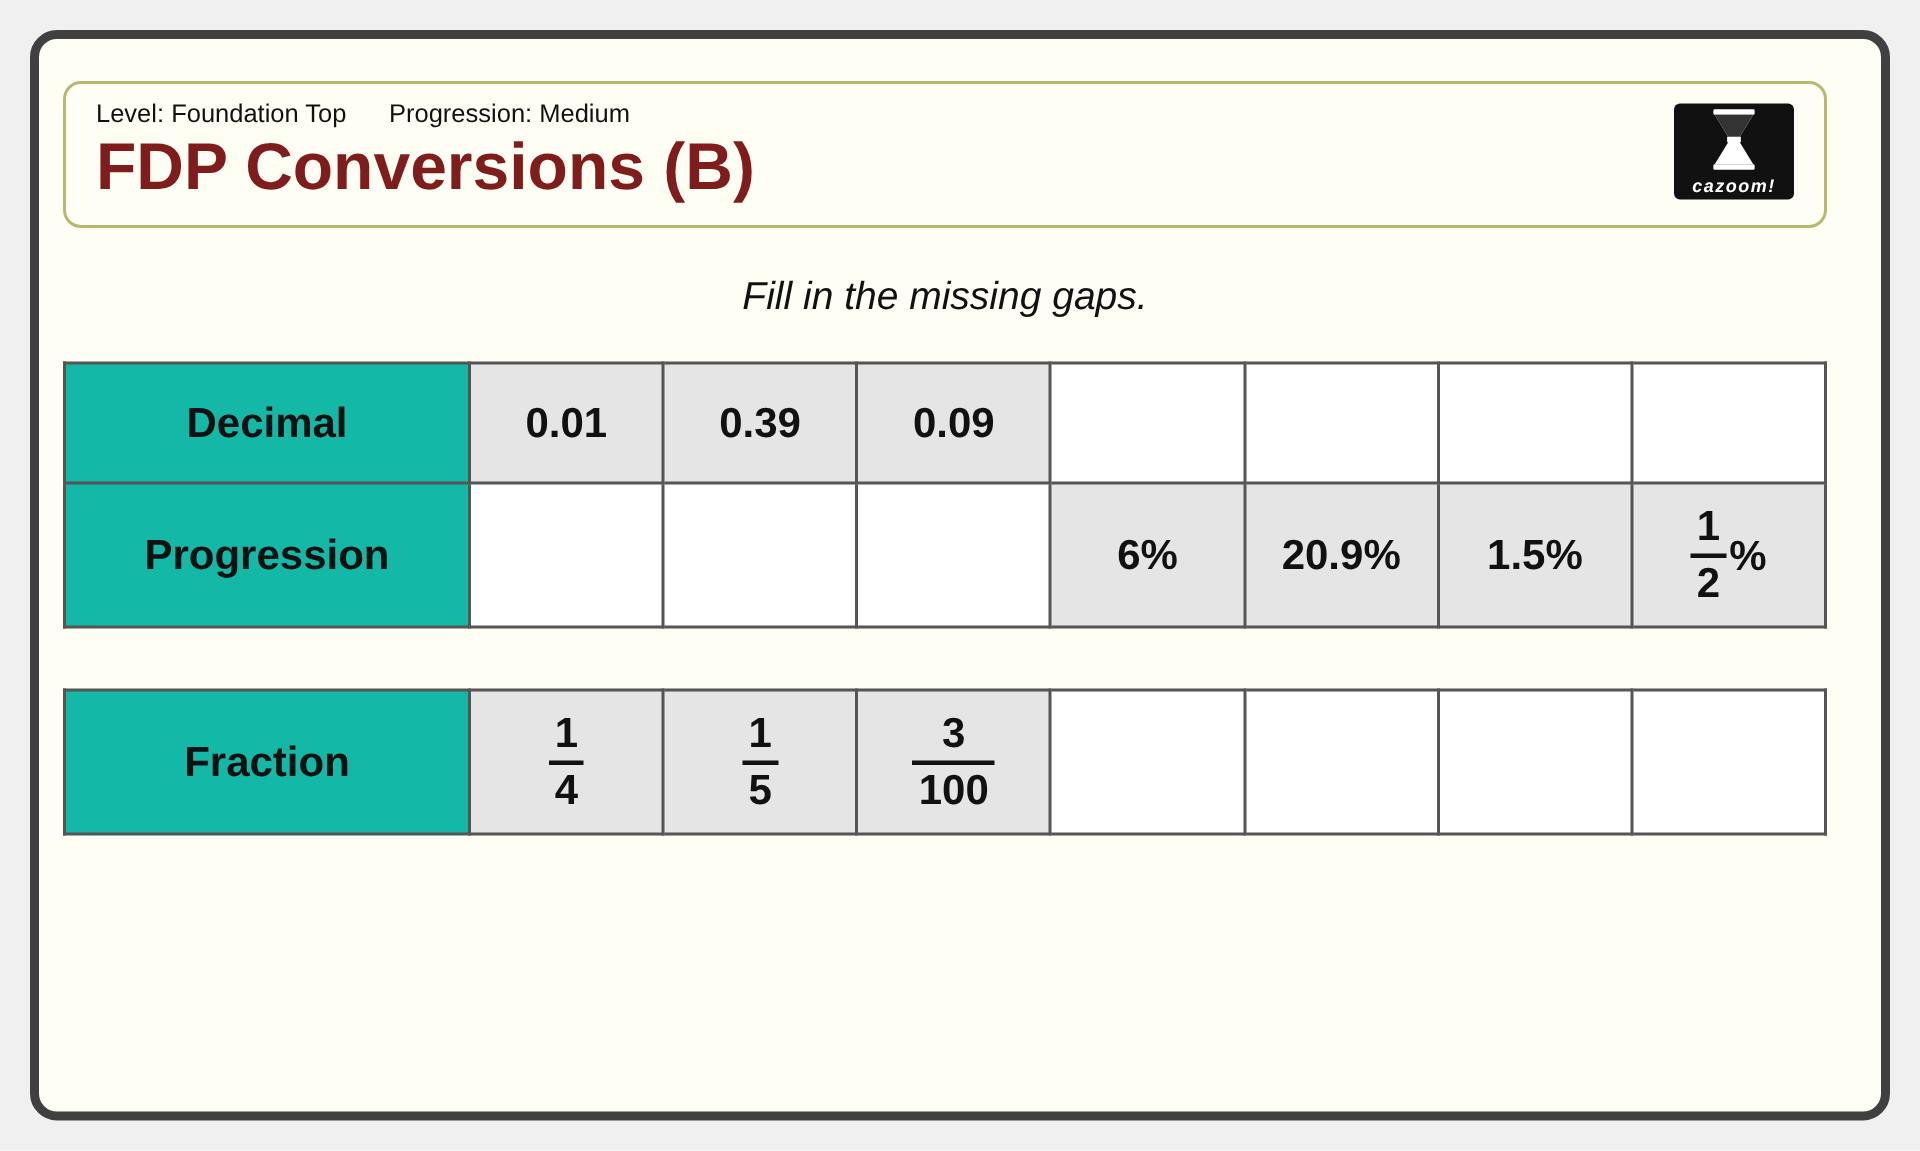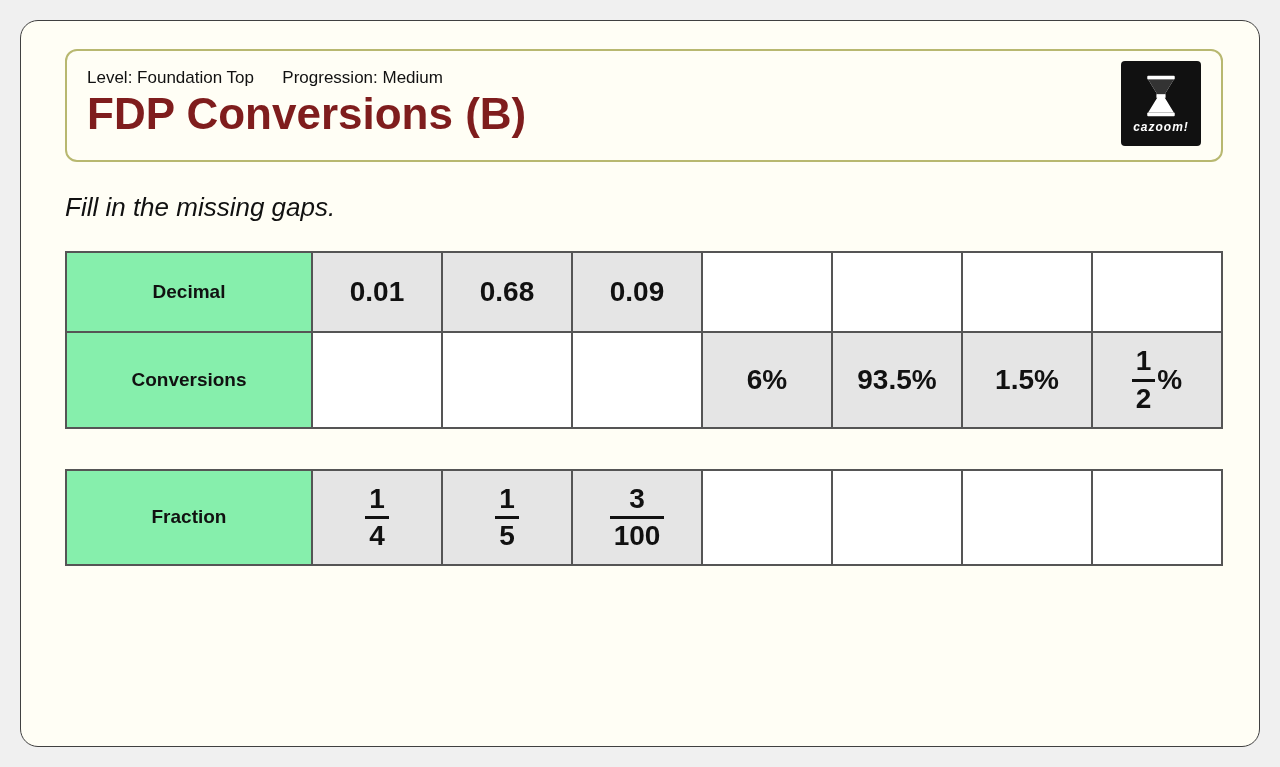--- a/index.html
+++ b/index.html
@@ -8,24 +8,24 @@
       font-family: Arial, sans-serif;
       display: flex;
       justify-content: center;
       align-items: flex-start;
       min-height: 767px;
       padding: 20px;
     }
     .page {
       background: #fffef5;
       border-radius: 18px;
-      border: 1px solid #404040;
+      border: 6px solid #404040;
       width: 1240px;
       min-height: 727px;
-      padding: 28px 36px 36px 44px;
+      padding: 28px 36px 36px 16px;
       position: relative;
     }
     .header-box {
       border: 2px solid #b8b870;
       border-radius: 12px;
       padding: 10px 20px 14px 20px;
       display: flex;
       justify-content: space-between;
       align-items: center;
       margin-bottom: 30px;
@@ -39,21 +39,21 @@
       margin-bottom: 2px;
     }
     .header-title {
       font-size: 44px;
       font-weight: 900;
       color: #7f1d1d;
       line-height: 1.1;
     }
     .header-logo {
       width: 80px;
-      height: 85px;
+      height: 64px;
       background: #111;
       border-radius: 4px;
       display: flex;
       align-items: center;
       justify-content: center;
       flex-direction: column;
       color: white;
       font-size: 11px;
       font-weight: bold;
       position: relative;
@@ -66,21 +66,21 @@
       margin-bottom: 2px;
     }
     .logo-text {
       font-size: 12px;
       font-style: italic;
       color: white;
       font-weight: bold;
       letter-spacing: 1px;
     }
     .subtitle {
-      text-align: left;
+      text-align: center;
       font-size: 26px;
       font-style: italic;
       color: #111;
       margin-bottom: 28px;
     }
     .table-wrapper {
       margin-bottom: 40px;
     }
     table {
       border-collapse: collapse;
@@ -90,24 +90,24 @@
       border: 2px solid #555;
       text-align: center;
       vertical-align: middle;
       padding: 12px 8px;
       height: 80px;
       font-size: 28px;
       font-weight: bold;
       color: #111;
     }
     td.label-cell {
-      background: #86efac;
-      font-size: 19px;
+      background: #14b8a6;
+      font-size: 28px;
       font-weight: 900;
-      width: 246px;
+      width: 270px;
       text-align: center;
     }
     td.value-cell {
       background: #e5e5e5;
       min-width: 120px;
     }
     td.empty-cell {
       background: white;
       min-width: 120px;
     }
@@ -163,35 +163,35 @@
 
   <div class="subtitle">Fill in the missing gaps.</div>
 
   <div class="table-wrapper">
     <table>
       <tbody>
 
         <tr>
           <td class="label-cell"><span>Decimal</span></td>
           <td class="value-cell">0.01</td>
-          <td class="value-cell">0.68</td>
+          <td class="value-cell">0.39</td>
           <td class="value-cell">0.09</td>
           <td class="empty-cell"></td>
           <td class="empty-cell"></td>
           <td class="empty-cell"></td>
           <td class="empty-cell"></td>
         </tr>
 
         <tr>
-          <td class="label-cell"><span>Conversions</span></td>
+          <td class="label-cell"><span>Progression</span></td>
           <td class="empty-cell"></td>
           <td class="empty-cell"></td>
           <td class="empty-cell"></td>
           <td class="value-cell">6%</td>
-          <td class="value-cell">93.5%</td>
+          <td class="value-cell">20.9%</td>
           <td class="value-cell">1.5%</td>
           <td class="value-cell">
             <span class="frac-pct">
               <span class="fraction">
                 <span class="fraction-num">1</span>
                 <span class="fraction-den">2</span>
               </span>
               <span>%</span>
             </span>
           </td>

